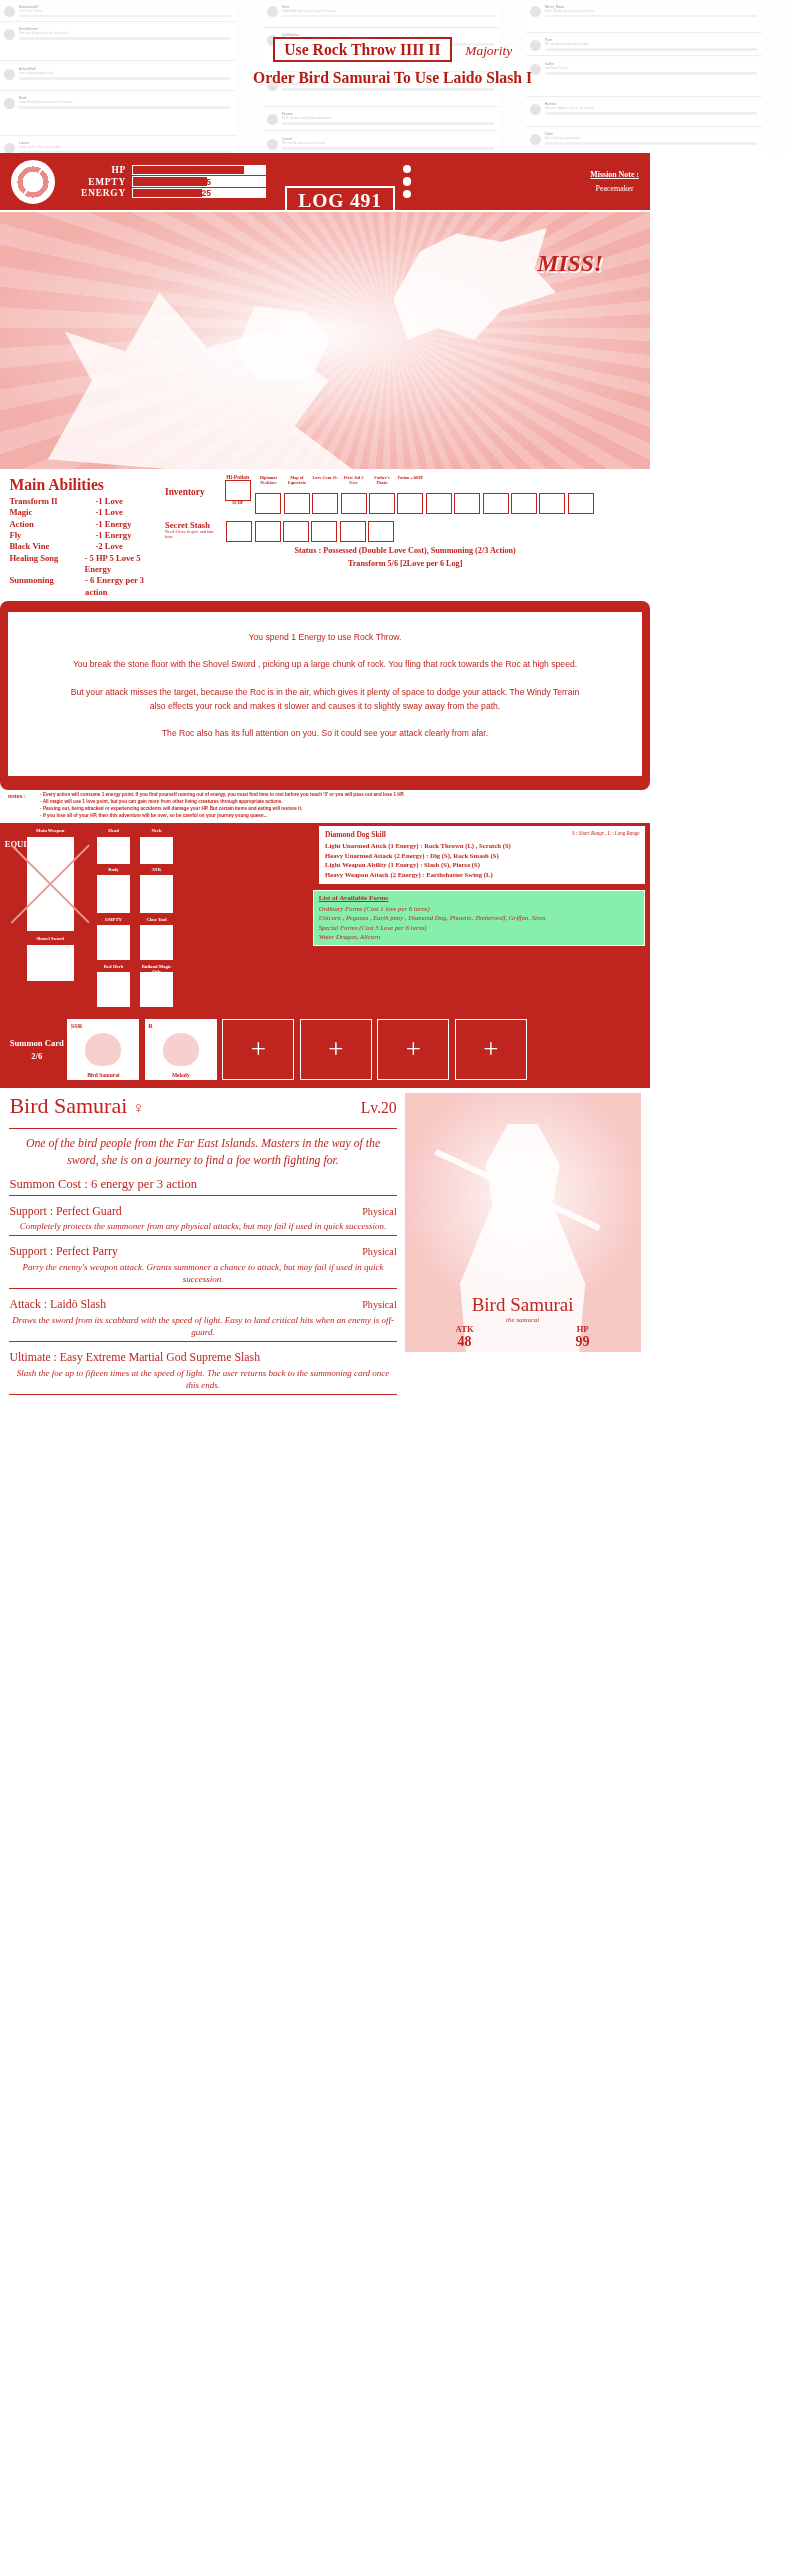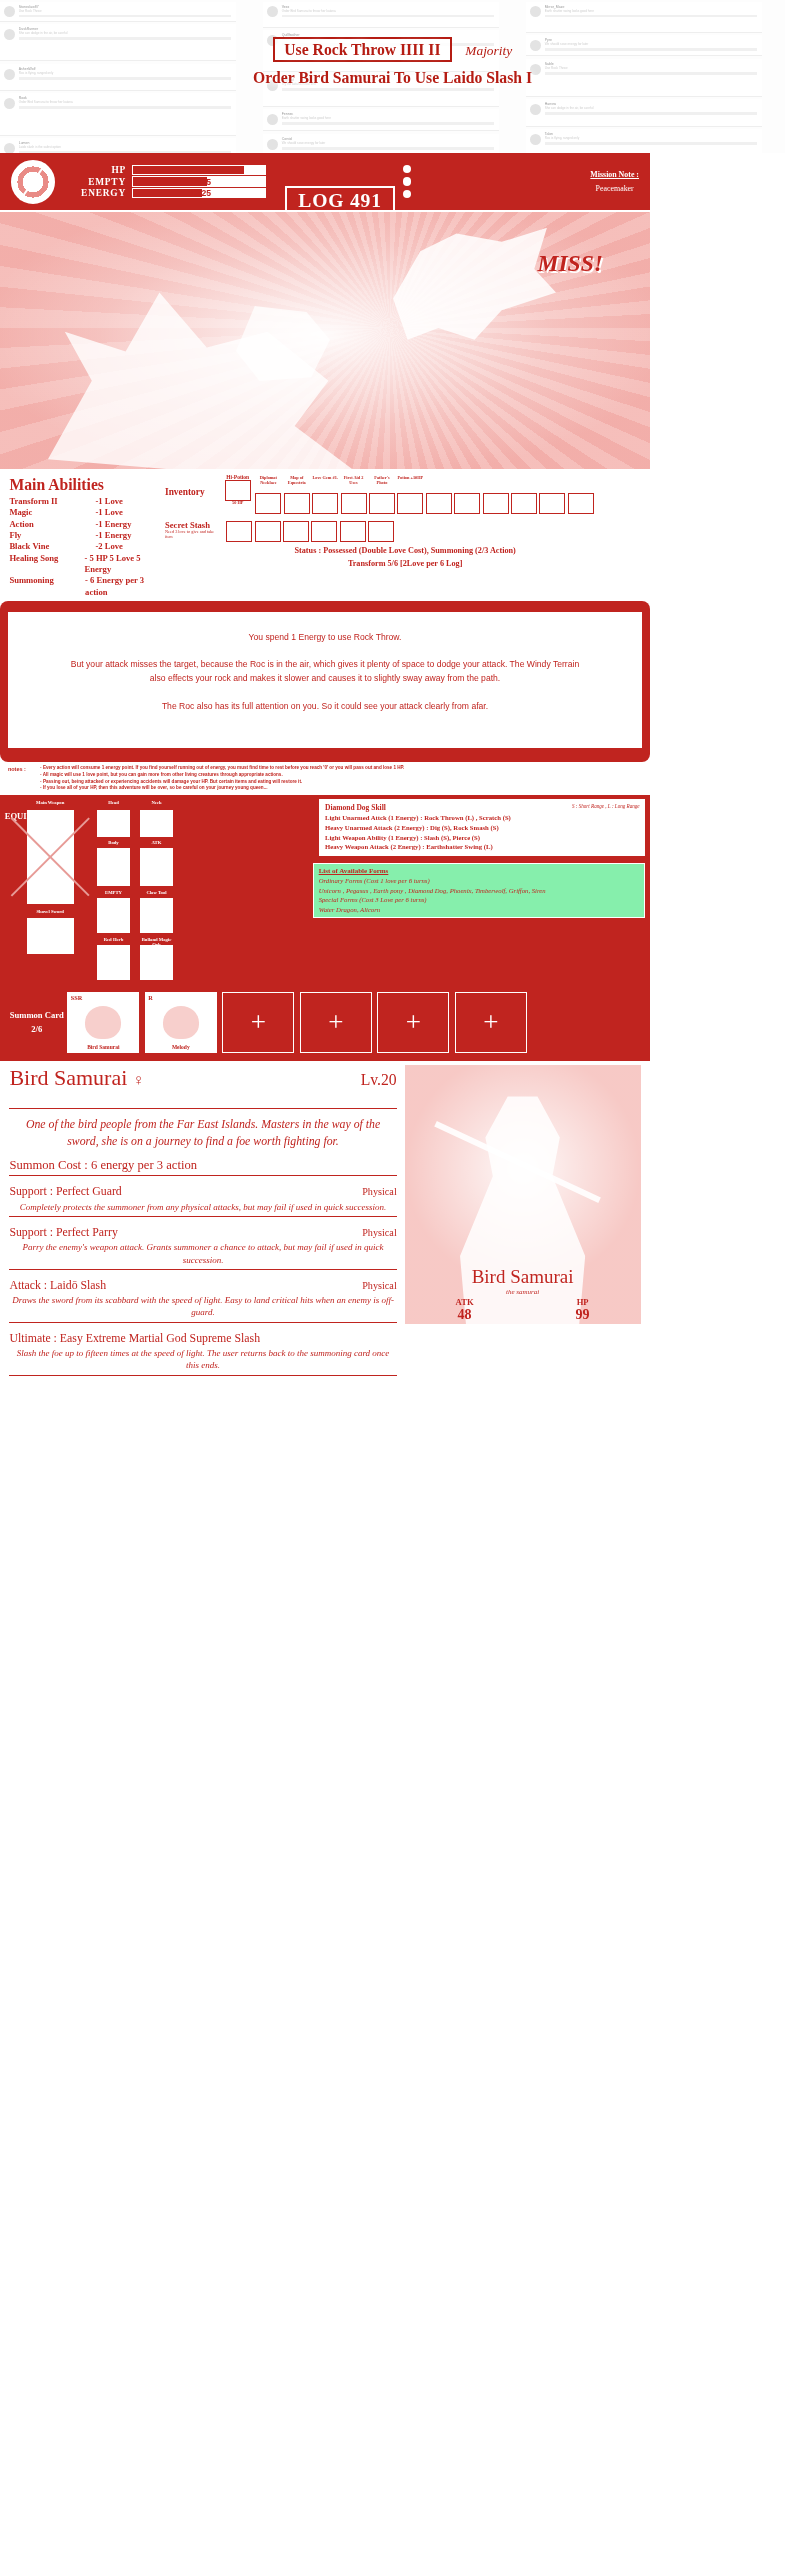--- a/index.html
+++ b/index.html
@@ -183,21 +183,21 @@
     display:flex;align-items:center;justify-content:center;
   }
   .card .rank { position:absolute; left:2.4px; top:1.6px; font-size:6.3px; font-weight:bold; color:#c0241f;}
   .card .nm { position:absolute; bottom:1.6px; left:0; width:100%; text-align:center; font-size:5.5px; font-weight:bold; color:#c0241f;}
   .card .face { width:36px;height:33px;border-radius:50% 50% 45% 45%; background:#f7cfcc; }
   .plus { width:72px;height:61px;border:1.6px solid #fff; display:flex;align-items:center;justify-content:center; color:#fff; font-size:27px; }
 
   
   .sheet { background:#fff; color:#c0241f; display:flex; padding:4.7px 9.4px 11px; position:relative; }
   .sheet-left { flex:1; padding-right:7.9px; }
-  .sheet-title { display:flex; align-items:baseline; border-bottom:1.6px solid #c0241f; padding-bottom:17px;}
+  .sheet-title { display:flex; align-items:baseline; border-bottom:1.6px solid #c0241f; padding-bottom:9px;}
   .sheet-title h1 { margin:0; font-size:22px; font-weight:normal; }
   .sheet-title .lv { margin-left:auto; font-size:15.7px; }
   .sheet-desc { text-align:center; font-style:italic; font-size:11.8px; line-height:1.45; margin:6.3px 0 3.1px;}
   .sheet-cost { font-size:12.6px; border-bottom:1.6px solid #c0241f; padding-bottom:2.4px; margin-top:7.9px;}
   .mv { margin-top:7.9px; border-bottom:1.6px solid #c0241f; padding-bottom:3.1px;}
   .mv-head { display:flex; align-items:baseline; font-size:11.8px; }
   .mv-head .k { font-weight:normal; }
   .mv-head .nmm { font-weight:normal; }
   .mv-head .type { margin-left:auto; font-size:10.2px; }
   .mv-desc { font-style:italic; font-size:9px; text-align:center; line-height:1.35; margin-top:1.6px;}
@@ -458,20 +458,21 @@
           </div>
       </div>
       <div class="status-line">Status : Possessed (Double Love Cost), Summoning (2/3 Action)</div>
       <div class="status-line">Transform 5/6 [2Love per 6 Log]</div>
     </div>
   </div>
 
   <div class="narr">
     <div class="narr-inner">
       <p>You spend 1 Energy to use Rock Throw.</p>
+      <p>You break the stone floor with the Shovel Sword , picking up a large chunk of rock. You fling that rock towards the Roc at high speed.</p>
       <p>But your attack misses the target, because the Roc is in the air, which gives it plenty of space to dodge your attack. The Windy Terrain also effects your rock and makes it slower and causes it to slightly sway away from the path.</p>
       <p>The Roc also has its full attention on you. So it could see your attack clearly from afar.</p>
     </div>
   </div>
 
   <div class="notes">
     <div class="lab">notes :</div>
     <ul id="notes-host">
         <li>- Every action will consume 1 energy point. If you find yourself running out of energy, you must find time to rest before you reach '0' or you will pass out and lose 1 HP.</li>
         <li>- All magic will use 1 love point, but you can gain more from other living creatures through appropriate actions.</li>

